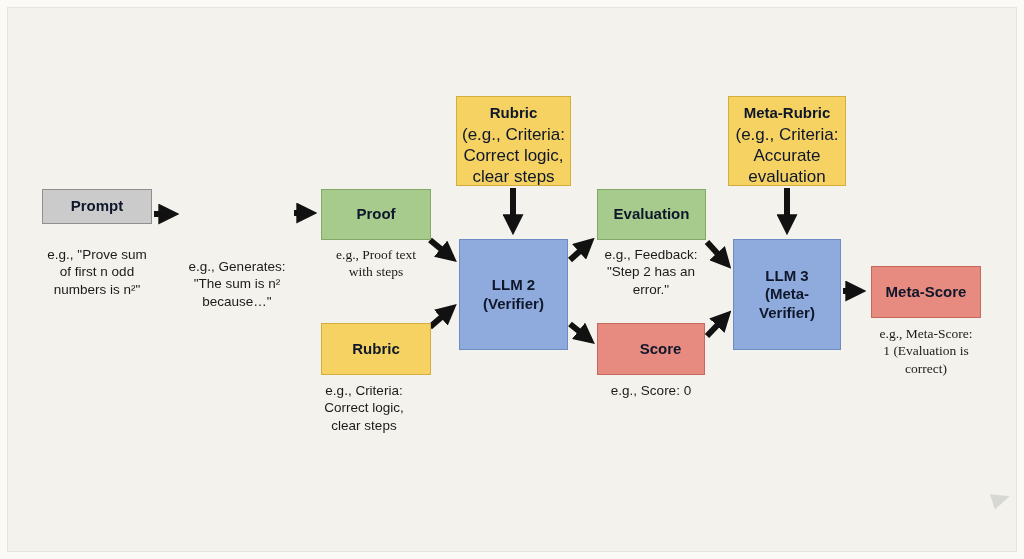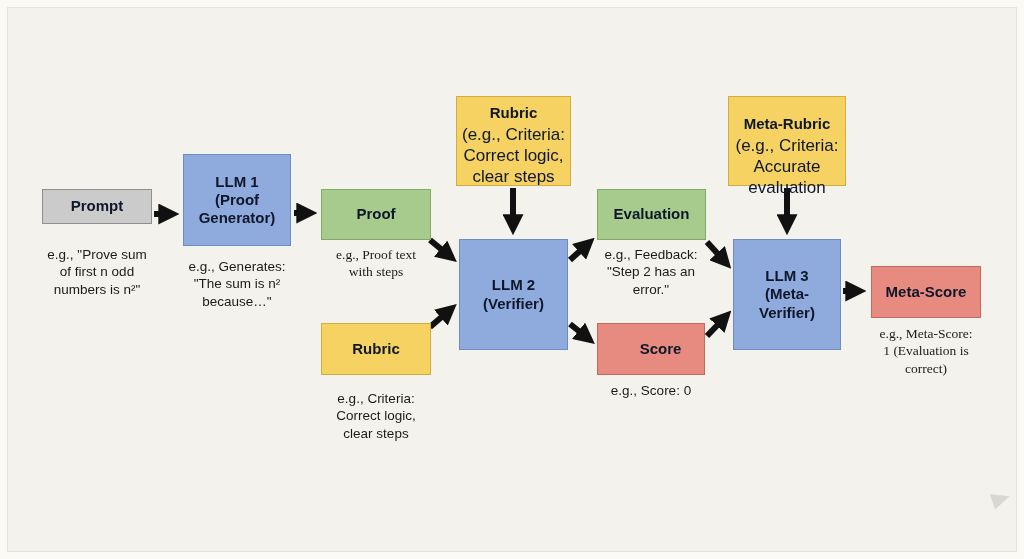--- a/index.html
+++ b/index.html
@@ -57,67 +57,62 @@
     </g>
   </svg>
 
   <div class="node gray" style="left:42px;top:189px;width:110px;height:35px;">
     <span class="label">Prompt</span>
   </div>
   <div class="caption" style="left:21px;top:246px;width:152px;">e.g., "Prove sum
 of first n odd
 numbers is n²"</div>
 
-  <div class="node blue" style="left:183px;top:154px;width:108px;height:92px;">
-    <span class="label">LLM 1
-(Proof
-Generator)</span>
-  </div>
   <div class="caption" style="left:160px;top:258px;width:154px;">e.g., Generates:
 "The sum is n²
 because…"</div>
 
   <div class="node green" style="left:321px;top:189px;width:110px;height:51px;">
     <span class="label">Proof</span>
   </div>
   <div class="caption" style="left:300px;top:246px;width:152px;font-family:Liberation Serif, serif;">e.g., Proof text
 with steps</div>
 
   <div class="node yellow" style="left:456px;top:96px;width:115px;height:90px;justify-content:flex-start;padding-top:7px;">
     <span class="label">Rubric</span>
     <span class="detail">(e.g., Criteria:
 Correct logic,
 clear steps</span>
   </div>
 
   <div class="node yellow" style="left:321px;top:323px;width:110px;height:52px;">
     <span class="label">Rubric</span>
   </div>
-  <div class="caption" style="left:300px;top:382px;width:152px;margin-top:8px;">e.g., Criteria:
+  <div class="caption" style="left:288px;top:382px;width:152px;">e.g., Criteria:
 Correct logic,
 clear steps</div>
 
   <div class="node blue" style="left:459px;top:239px;width:109px;height:111px;">
     <span class="label">LLM 2
 (Verifier)</span>
   </div>
 
   <div class="node green" style="left:597px;top:189px;width:109px;height:51px;">
     <span class="label">Evaluation</span>
   </div>
   <div class="caption" style="left:575px;top:246px;width:152px;">e.g., Feedback:
 "Step 2 has an
 error."</div>
 
   <div class="node red" style="left:597px;top:323px;width:108px;height:52px;padding-left:21px;">
     <span class="label">Score</span>
   </div>
   <div class="caption" style="left:575px;top:382px;width:152px;">e.g., Score: 0</div>
 
-  <div class="node yellow" style="left:728px;top:96px;width:118px;height:90px;justify-content:flex-start;padding-top:18px;">
+  <div class="node yellow" style="left:728px;top:96px;width:118px;height:90px;justify-content:flex-start;padding-top:7px;">
     <span class="label">Meta-Rubric</span>
     <span class="detail">(e.g., Criteria:
 Accurate
 evaluation</span>
   </div>
 
   <div class="node blue" style="left:733px;top:239px;width:108px;height:111px;">
     <span class="label">LLM 3
 (Meta-
 Verifier)</span>

